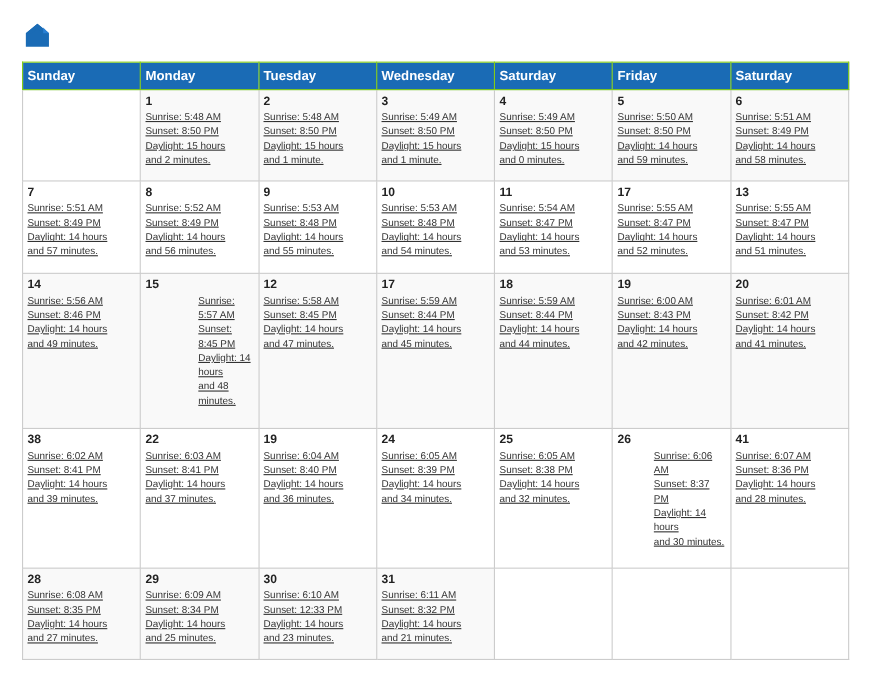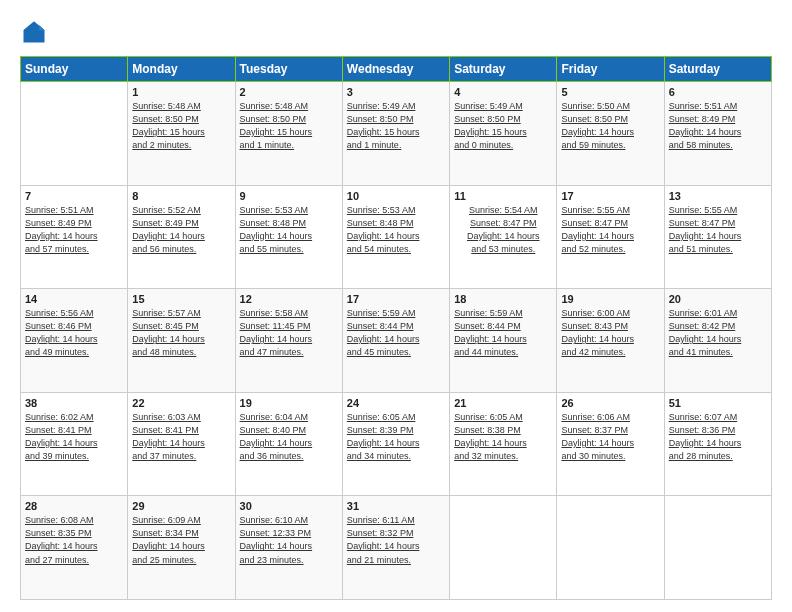--- a/index.html
+++ b/index.html
@@ -206,21 +206,21 @@
           </td>
           <td>
             <span class="day-num">10</span>
             <div class="day-info" style="white-space: pre-line;">Sunrise: 5:53 AM
 Sunset: 8:48 PM
 Daylight: 14 hours
 and 54 minutes.</div>
           </td>
           <td>
             <span class="day-num">11</span>
-            <div class="day-info" style="white-space: pre-line; text-align: center;">Sunrise: 5:54 AM
+            <div class="day-info" style="white-space: pre-line;">Sunrise: 5:54 AM
 Sunset: 8:47 PM
 Daylight: 14 hours
 and 53 minutes.</div>
           </td>
           <td>
             <span class="day-num">17</span>
             <div class="day-info" style="white-space: pre-line;">Sunrise: 5:55 AM
 Sunset: 8:47 PM
 Daylight: 14 hours
 and 52 minutes.</div>
@@ -236,29 +236,29 @@
         <tr>
           <td>
             <span class="day-num">14</span>
             <div class="day-info" style="white-space: pre-line;">Sunrise: 5:56 AM
 Sunset: 8:46 PM
 Daylight: 14 hours
 and 49 minutes.</div>
           </td>
           <td>
             <span class="day-num">15</span>
-            <div class="day-info" style="white-space: pre-line;">Sunrise: 5:57 AM
+            <div class="day-info" style="white-space: pre-line; margin-left: 48px;">Sunrise: 5:57 AM
 Sunset: 8:45 PM
 Daylight: 14 hours
 and 48 minutes.</div>
           </td>
           <td>
             <span class="day-num">12</span>
             <div class="day-info" style="white-space: pre-line;">Sunrise: 5:58 AM
-Sunset: 11:45 PM
+Sunset: 8:45 PM
 Daylight: 14 hours
 and 47 minutes.</div>
           </td>
           <td>
             <span class="day-num">17</span>
             <div class="day-info" style="white-space: pre-line;">Sunrise: 5:59 AM
 Sunset: 8:44 PM
 Daylight: 14 hours
 and 45 minutes.</div>
           </td>
@@ -307,35 +307,35 @@
 and 36 minutes.</div>
           </td>
           <td>
             <span class="day-num">24</span>
             <div class="day-info" style="white-space: pre-line;">Sunrise: 6:05 AM
 Sunset: 8:39 PM
 Daylight: 14 hours
 and 34 minutes.</div>
           </td>
           <td>
-            <span class="day-num">21</span>
+            <span class="day-num">25</span>
             <div class="day-info" style="white-space: pre-line;">Sunrise: 6:05 AM
 Sunset: 8:38 PM
 Daylight: 14 hours
 and 32 minutes.</div>
           </td>
           <td>
             <span class="day-num">26</span>
-            <div class="day-info" style="white-space: pre-line;">Sunrise: 6:06 AM
+            <div class="day-info" style="white-space: pre-line; margin-left: 33px;">Sunrise: 6:06 AM
 Sunset: 8:37 PM
 Daylight: 14 hours
 and 30 minutes.</div>
           </td>
           <td>
-            <span class="day-num">51</span>
+            <span class="day-num">41</span>
             <div class="day-info" style="white-space: pre-line;">Sunrise: 6:07 AM
 Sunset: 8:36 PM
 Daylight: 14 hours
 and 28 minutes.</div>
           </td>
         </tr>
         <tr>
           <td>
             <span class="day-num">28</span>
             <div class="day-info" style="white-space: pre-line;">Sunrise: 6:08 AM

